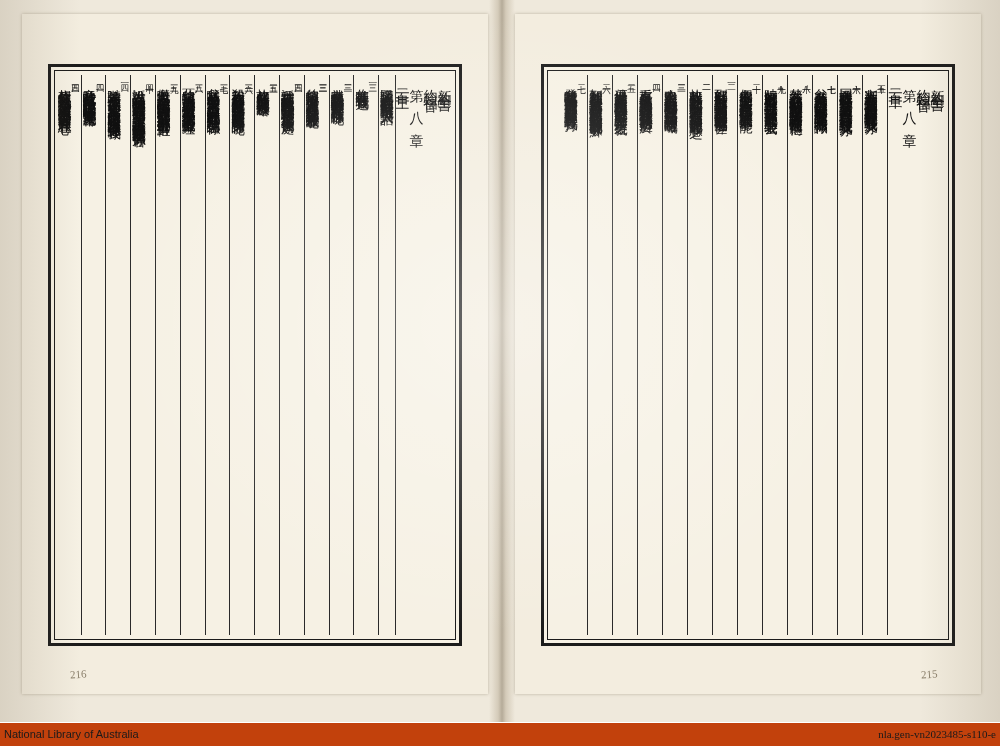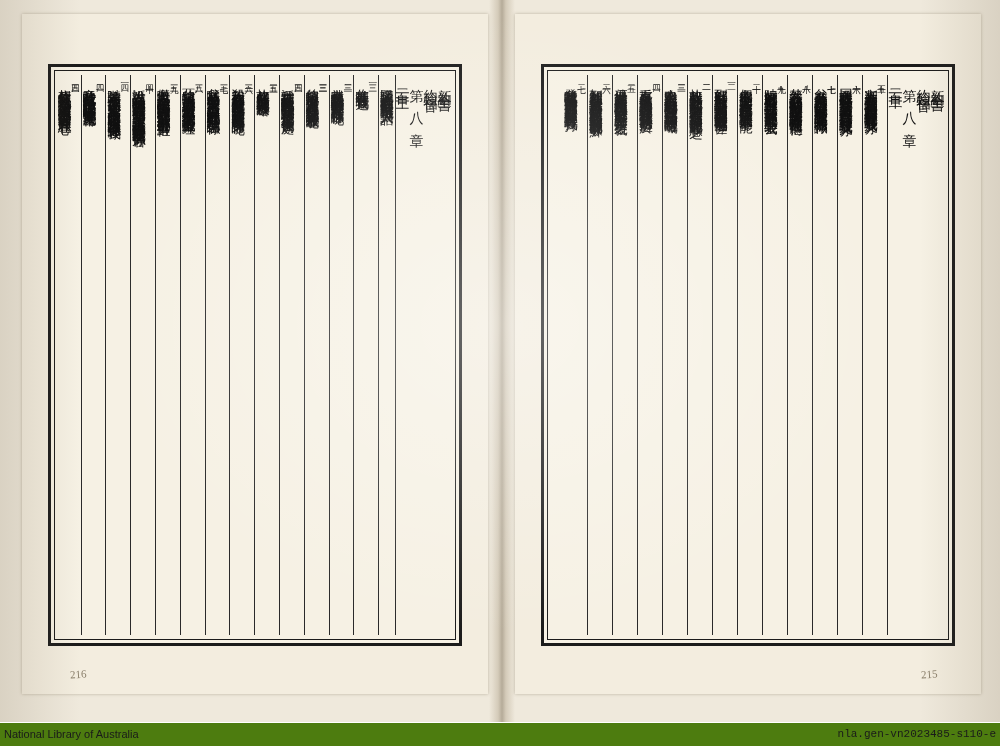--- a/index.html
+++ b/index.html
@@ -147,38 +147,38 @@
 
   .ctext { display: block; }
 
   
   .caption-bar {
     position: absolute;
     left: 0;
     top: 722px;
     width: 1000px;
     height: 24px;
-    background: #4d7c0f;
+    background: #c2410c;
     border-top: 1px solid #ffffff;
   }
   .caption-left {
     position: absolute;
     left: 4px;
     top: 5px;
     font-size: 11px;
     color: #1a1a1a;
     font-family: "Liberation Sans", sans-serif;
   }
   .caption-right {
     position: absolute;
     right: 4px;
     top: 5px;
     font-size: 11px;
     color: #1a1a1a;
-    font-family: Liberation Mono, monospace;
+    font-family: Liberation Serif, serif;
   }
 
   
   .pencil {
     position: absolute;
     bottom: 14px;
     font-family: "Liberation Serif", serif;
     font-size: 11px;
     color: #8a7f6b;
     transform: rotate(-4deg);

